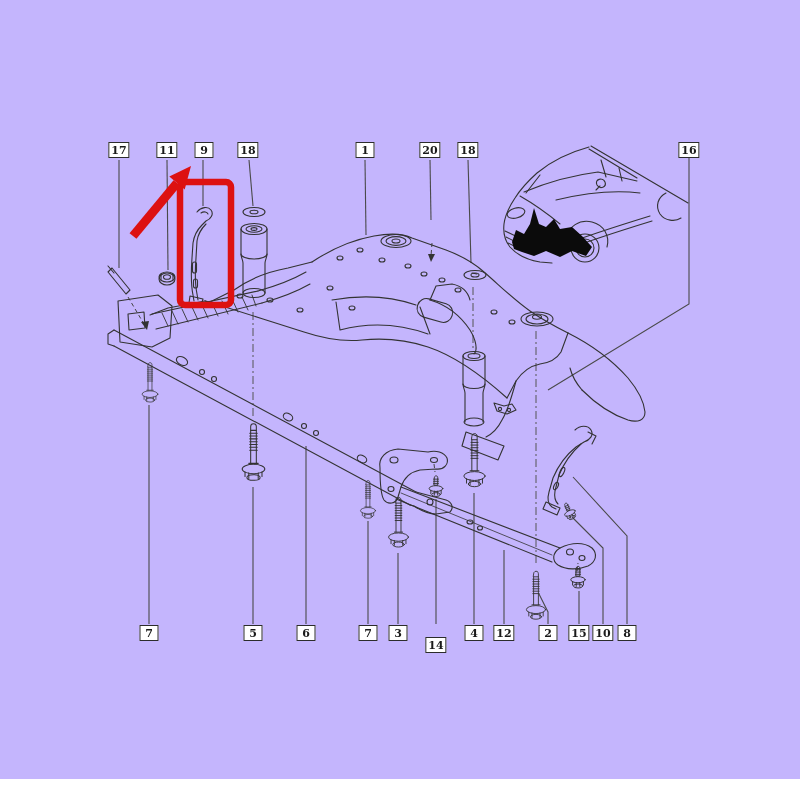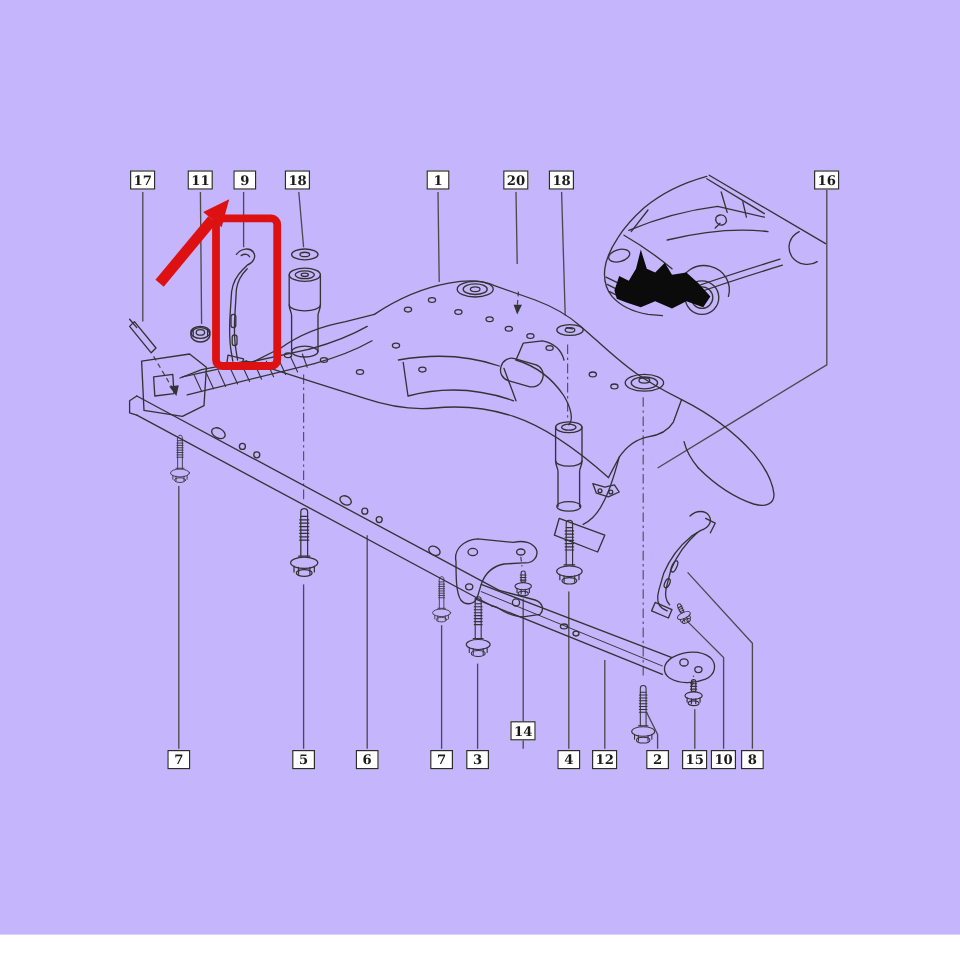--- a/index.html
+++ b/index.html
@@ -265,21 +265,21 @@
       <div class="callout" style="left: 248px; top: 150px;">18</div>
       <div class="callout" style="left: 365px; top: 150px;">1</div>
       <div class="callout" style="left: 430px; top: 150px;">20</div>
       <div class="callout" style="left: 468px; top: 150px; text-align: right;">18</div>
       <div class="callout" style="left: 689px; top: 150px;">16</div>
       <div class="callout" style="left: 149px; top: 633px;">7</div>
       <div class="callout" style="left: 253px; top: 633px;">5</div>
       <div class="callout" style="left: 306px; top: 633px;">6</div>
       <div class="callout" style="left: 368px; top: 633px;">7</div>
       <div class="callout" style="left: 398px; top: 633px;">3</div>
-      <div class="callout" style="left: 436px; top: 609px;">14</div>
+      <div class="callout" style="left: 436px; top: 645px;">14</div>
       <div class="callout" style="left: 474px; top: 633px;">4</div>
       <div class="callout" style="left: 504px; top: 633px; text-align: center;">12</div>
       <div class="callout" style="left: 548px; top: 633px;">2</div>
       <div class="callout" style="left: 579px; top: 633px;">15</div>
       <div class="callout" style="left: 603px; top: 633px;">10</div>
       <div class="callout" style="left: 627px; top: 633px;">8</div>
     </div>
 </div>
 
 </body></html>

